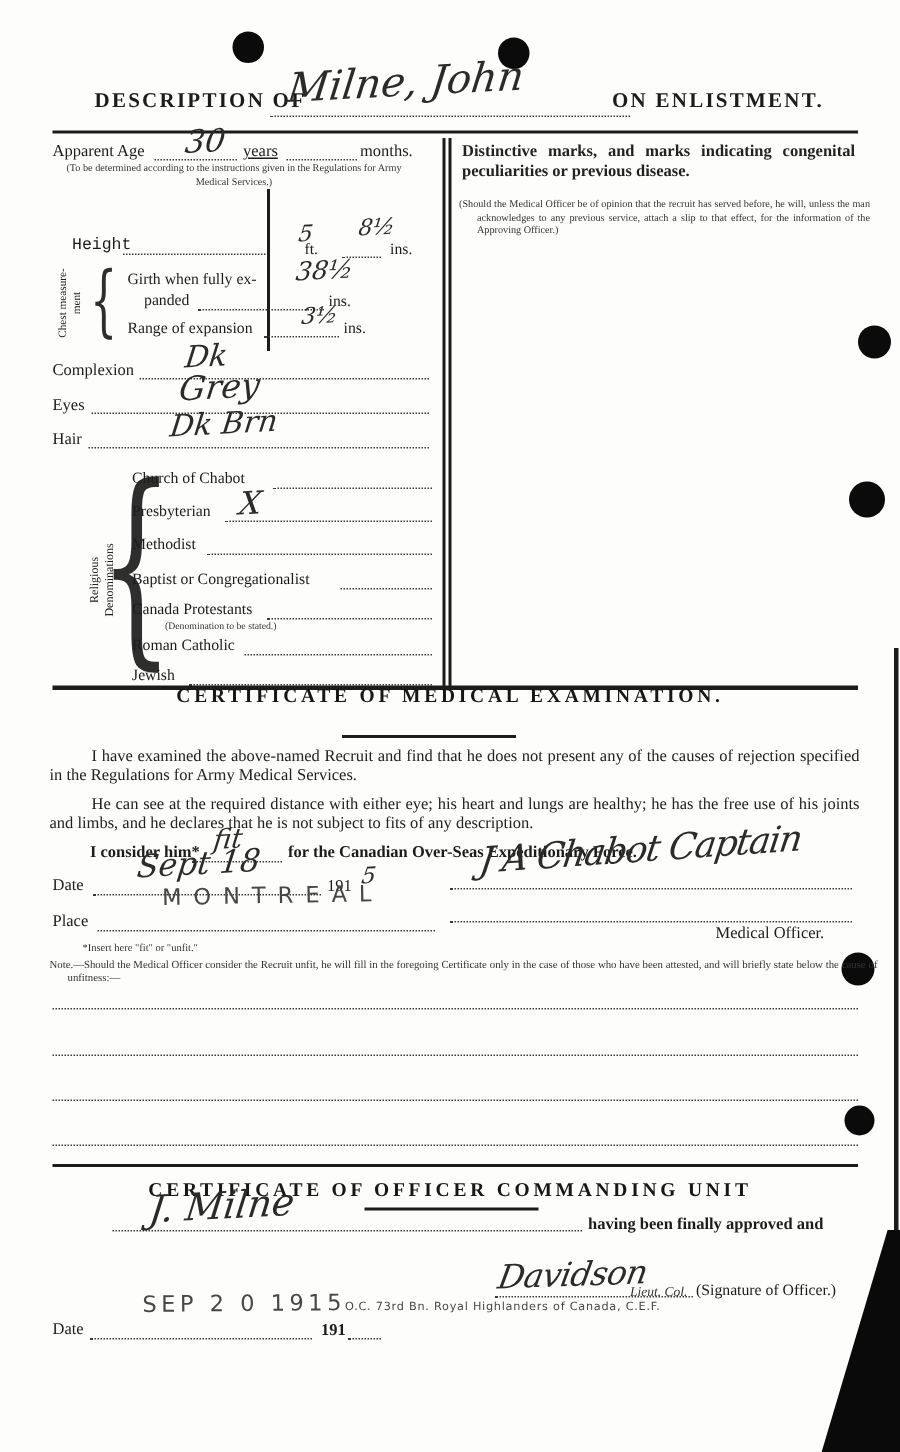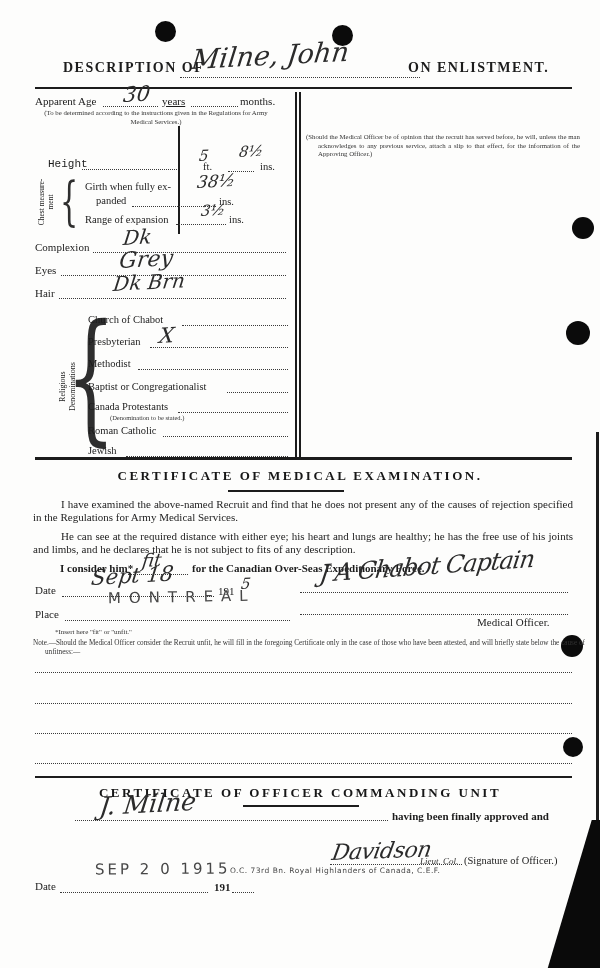--- a/index.html
+++ b/index.html
@@ -133,24 +133,25 @@
 
   <span class="abs small-lbl" style="left:88px;top:425px;">Roman Catholic</span>
   <div class="abs dots" style="left:163px;top:436px;width:125px;"></div>
 
   <span class="abs small-lbl" style="left:88px;top:445px;">Jewish</span>
   <div class="abs dots" style="left:126px;top:456px;width:162px;"></div>
 
   <div class="abs rule" style="left:295px;top:92px;width:1.5px;height:366px;"></div>
   <div class="abs rule" style="left:299px;top:92px;width:1.5px;height:366px;"></div>
 
+  <div class="abs" style="left:308px;top:95px;width:262px;font-size:11px;font-weight:bold;line-height:1.2;text-align:justify;color:#222;">Distinctive marks, and marks indicating congenital peculiarities or previous disease.</div>
   <div class="abs fineprint hang" style="left:306px;top:133px;width:262px;">(Should the Medical Officer be of opinion that the recruit has served before, he will, unless the man acknowledges to any previous service, attach a slip to that effect, for the information of the Approving Officer.)</div>
 
   <div class="abs rule" style="left:35px;top:457px;width:537px;height:2.5px;"></div>
-  <div class="abs heading" style="left:0;top:468px;">CERTIFICATE OF MEDICAL EXAMINATION.</div>
+  <div class="abs heading" style="left:0;top:456px;">CERTIFICATE OF MEDICAL EXAMINATION.</div>
   <div class="abs rule" style="left:228px;top:490px;width:116px;height:1.5px;"></div>
 
   <div class="abs para indent" style="left:33px;top:498px;">I have examined the above-named Recruit and find that he does not present any of the causes of rejection specified in the Regulations for Army Medical Services.</div>
   <div class="abs para indent" style="left:33px;top:530px;">He can see at the required distance with either eye; his heart and lungs are healthy; he has the free use of his joints and limbs, and he declares that he is not subject to fits of any description.</div>
 
   <span class="abs lbl bold" style="left:60px;top:562px;">I consider him*</span>
   <div class="abs dots" style="left:128px;top:574px;width:60px;"></div>
   <span class="abs hw" style="left:141px;top:550px;font-size:18px;">fit</span>
   <span class="abs lbl bold" style="left:192px;top:562px;">for the Canadian Over-Seas Expeditionary Force.</span>
 

